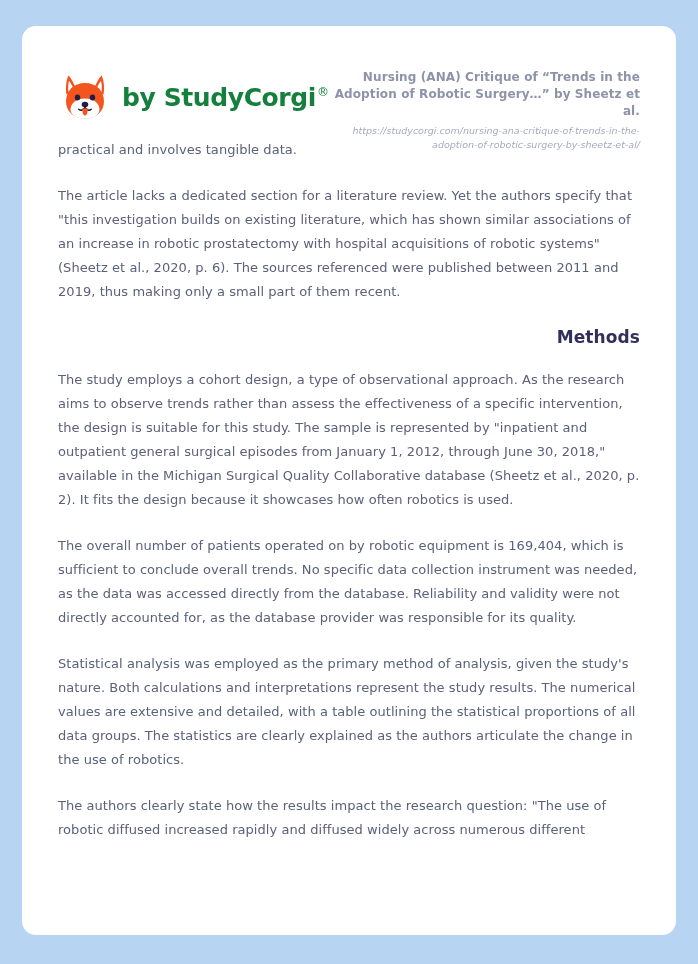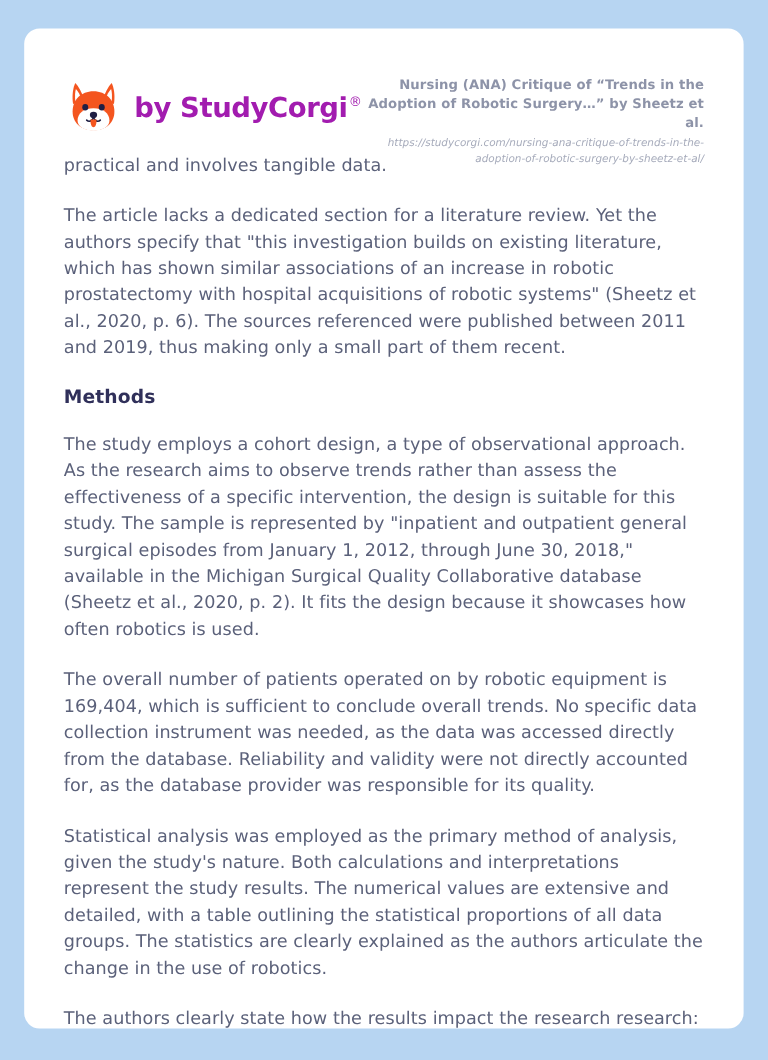--- a/index.html
+++ b/index.html
@@ -44,21 +44,21 @@
   }
   .brand-logo {
     width: 54px;
     height: 54px;
     flex: 0 0 auto;
     display: block;
   }
   .brand-text {
     font-size: 25px;
     font-weight: bold;
-    color: #a21caf;
+    color: #15803d;
     letter-spacing: -0.4px;
     margin-left: 10px;
     white-space: nowrap;
     position: relative;
     font-family: "DejaVu Sans", "Liberation Sans", sans-serif;
   }
   .brand-reg {
     font-size: 12px;
     vertical-align: super;
     font-weight: normal;
@@ -84,36 +84,37 @@
     margin-top: 4px;
     word-break: break-word;
     font-style: italic;
   }
 
   
   .doc-body {
     padding-top: 28px;
   }
   .doc-body p {
-    font-size: 16px;
+    font-size: 13px;
     line-height: 24px;
     color: #5b617a;
     margin: 0 0 22px 0;
     letter-spacing: 0.05px;
   }
   .doc-body h2 {
     font-size: 17px;
     font-weight: bold;
     color: #30305a;
     margin: 0 0 20px 0;
     letter-spacing: 0.1px;
     line-height: 1.3;
   }
   .doc-body .sec-head {
     margin-top: 2px;
+    text-align: right;
   }
 </style>
 </head>
 <body>
 
 <div class="page">
   <div class="page-inner">
 
     <div class="doc-header">
 
@@ -150,17 +151,17 @@
 
     </div>
 
     <div class="doc-body" id="doc-body">
         <p>practical and involves tangible data.</p>
         <p>The article lacks a dedicated section for a literature review. Yet the authors specify that "this investigation builds on existing literature, which has shown similar associations of an increase in robotic prostatectomy with hospital acquisitions of robotic systems" (Sheetz et al., 2020, p. 6). The sources referenced were published between 2011 and 2019, thus making only a small part of them recent.</p>
         <h2 class="sec-head">Methods</h2>
         <p>The study employs a cohort design, a type of observational approach. As the research aims to observe trends rather than assess the effectiveness of a specific intervention, the design is suitable for this study. The sample is represented by "inpatient and outpatient general surgical episodes from January 1, 2012, through June 30, 2018," available in the Michigan Surgical Quality Collaborative database (Sheetz et al., 2020, p. 2). It fits the design because it showcases how often robotics is used.</p>
         <p>The overall number of patients operated on by robotic equipment is 169,404, which is sufficient to conclude overall trends. No specific data collection instrument was needed, as the data was accessed directly from the database. Reliability and validity were not directly accounted for, as the database provider was responsible for its quality.</p>
         <p>Statistical analysis was employed as the primary method of analysis, given the study's nature. Both calculations and interpretations represent the study results. The numerical values are extensive and detailed, with a table outlining the statistical proportions of all data groups. The statistics are clearly explained as the authors articulate the change in the use of robotics.</p>
-        <p>The authors clearly state how the results impact the research research: "The use of robotic surgery increased rapidly and diffused widely across numerous different</p>
+        <p>The authors clearly state how the results impact the research question: "The use of robotic diffused increased rapidly and diffused widely across numerous different</p>
       </div>
 
   </div>
 </div>
 
 </body></html>

